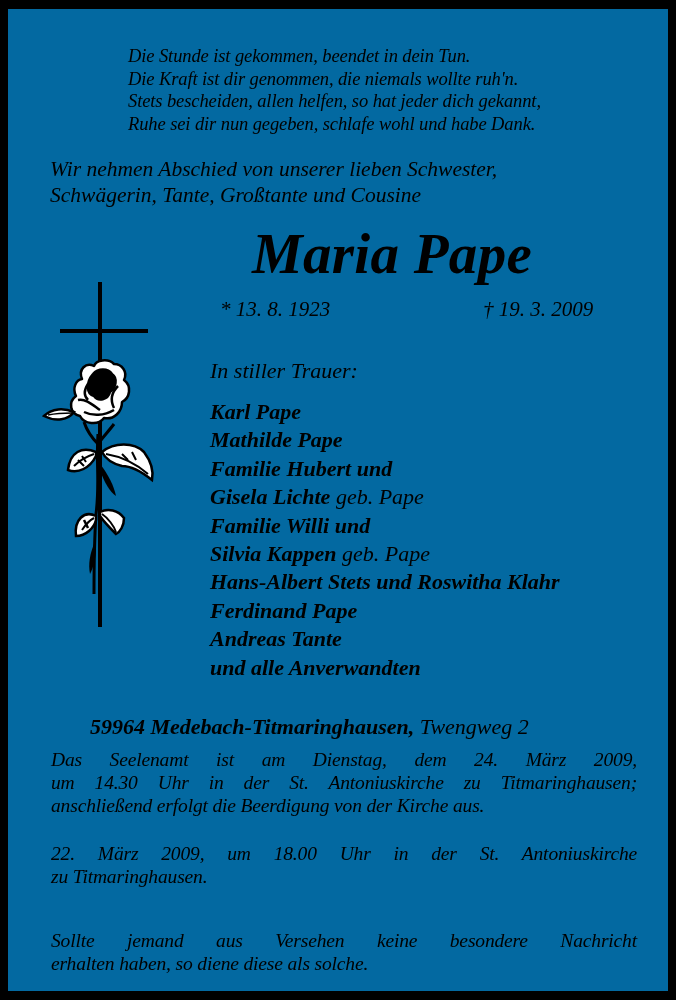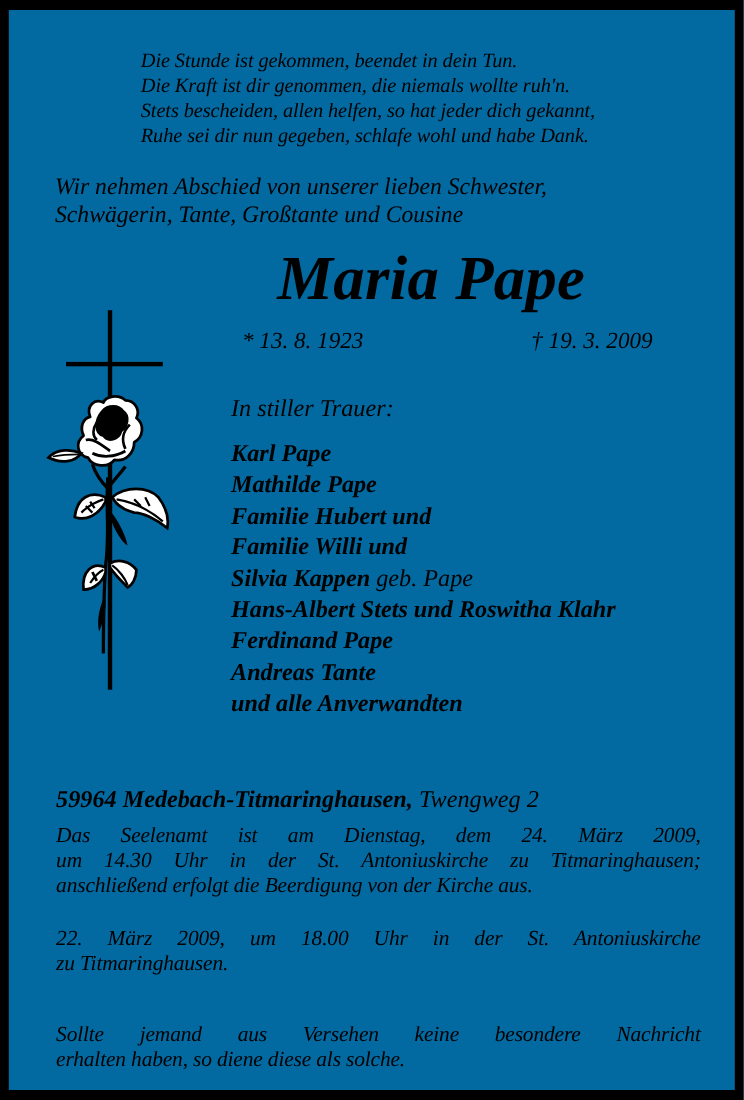--- a/index.html
+++ b/index.html
@@ -90,21 +90,21 @@
       height: 360px;
     }
     .address {
       position: absolute;
       left: 43px;
       top: 704px;
       font-size: 22px;
       line-height: 28px;
       white-space: nowrap;
     }
-    .address .b { font-weight: bold; }
+    .address .b { font-weight: bold; margin-left: 39px; }
     .para {
       position: absolute;
       left: 43px;
       width: 586px;
       font-size: 19.5px;
       line-height: 23px;
       text-align: justify;
       text-align-last: left;
       letter-spacing: -0.15px;
     }
@@ -183,20 +183,21 @@
       <path d="M56 270 C 52 280, 50 290, 52 300 C 56 292, 58 282, 58 272 Z" fill="#000"></path>
     </svg>
   </div>
 
   <div class="mourning-label">In stiller Trauer:</div>
 
   <div class="mourners">
     <div><span class="b">Karl Pape</span><span class="n"></span></div>
     <div><span class="b">Mathilde Pape</span><span class="n"></span></div>
     <div><span class="b">Familie Hubert und</span><span class="n"></span></div>
+    <div><span class="b">Gisela Lichte</span><span class="n"> geb. Pape</span></div>
     <div><span class="b">Familie Willi und</span><span class="n"></span></div>
     <div><span class="b">Silvia Kappen</span><span class="n"> geb. Pape</span></div>
     <div><span class="b">Hans-Albert Stets und Roswitha Klahr</span><span class="n"></span></div>
     <div><span class="b">Ferdinand Pape</span><span class="n"></span></div>
     <div><span class="b">Andreas Tante</span><span class="n"></span></div>
     <div><span class="b">und alle Anverwandten</span><span class="n"></span></div>
   </div>
 
   <div class="address"><span class="b">59964 Medebach-Titmaringhausen,</span><span> Twengweg 2</span></div>
 

